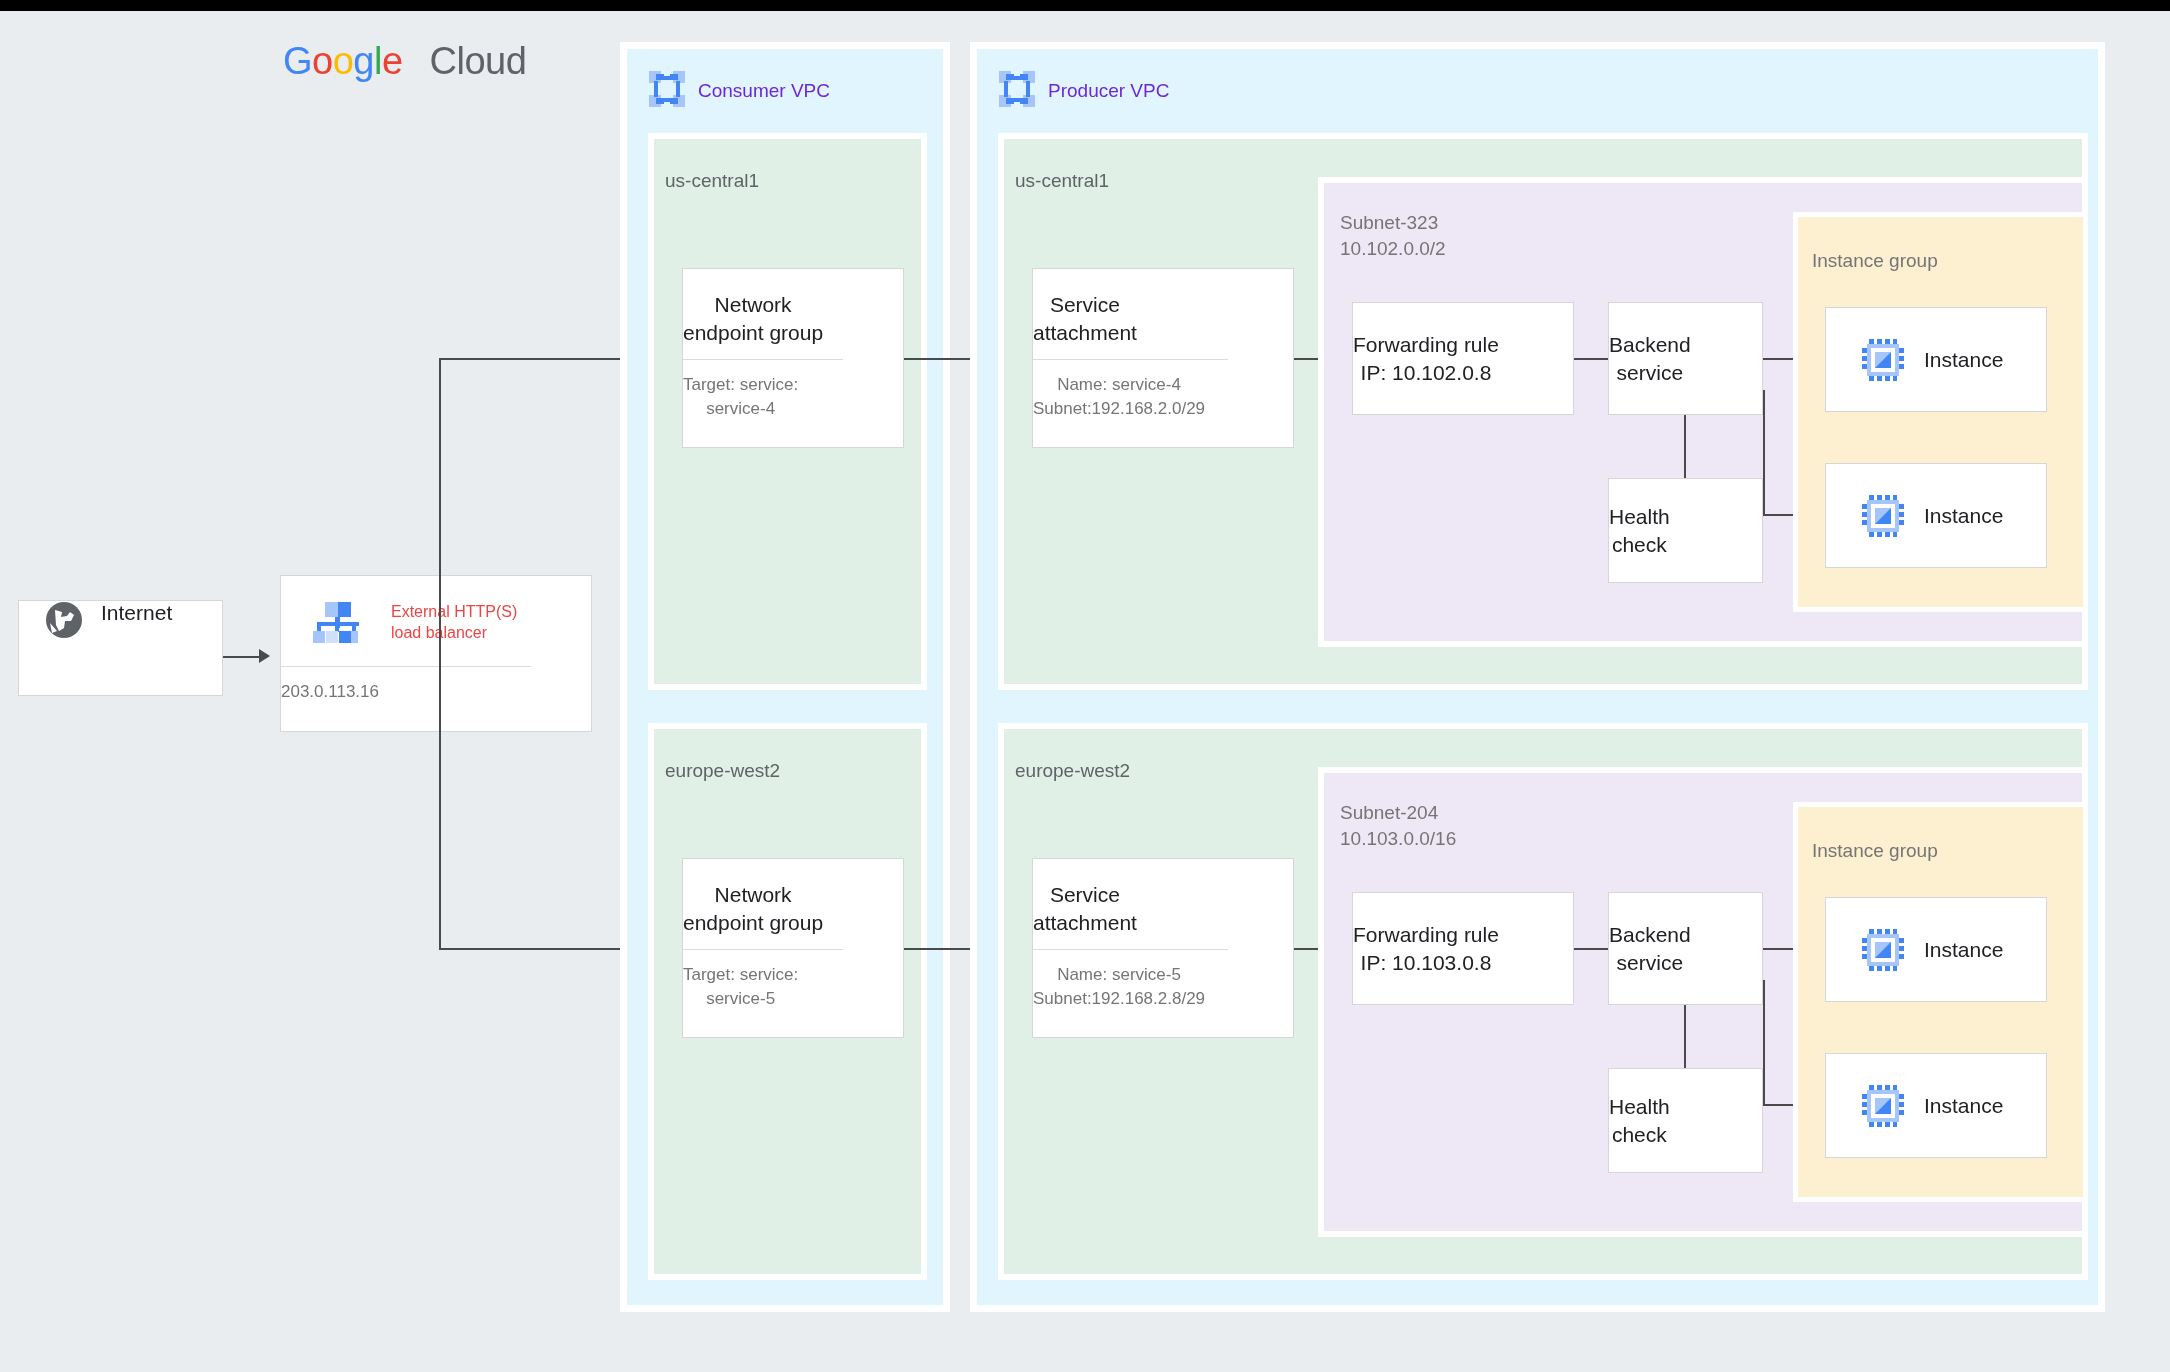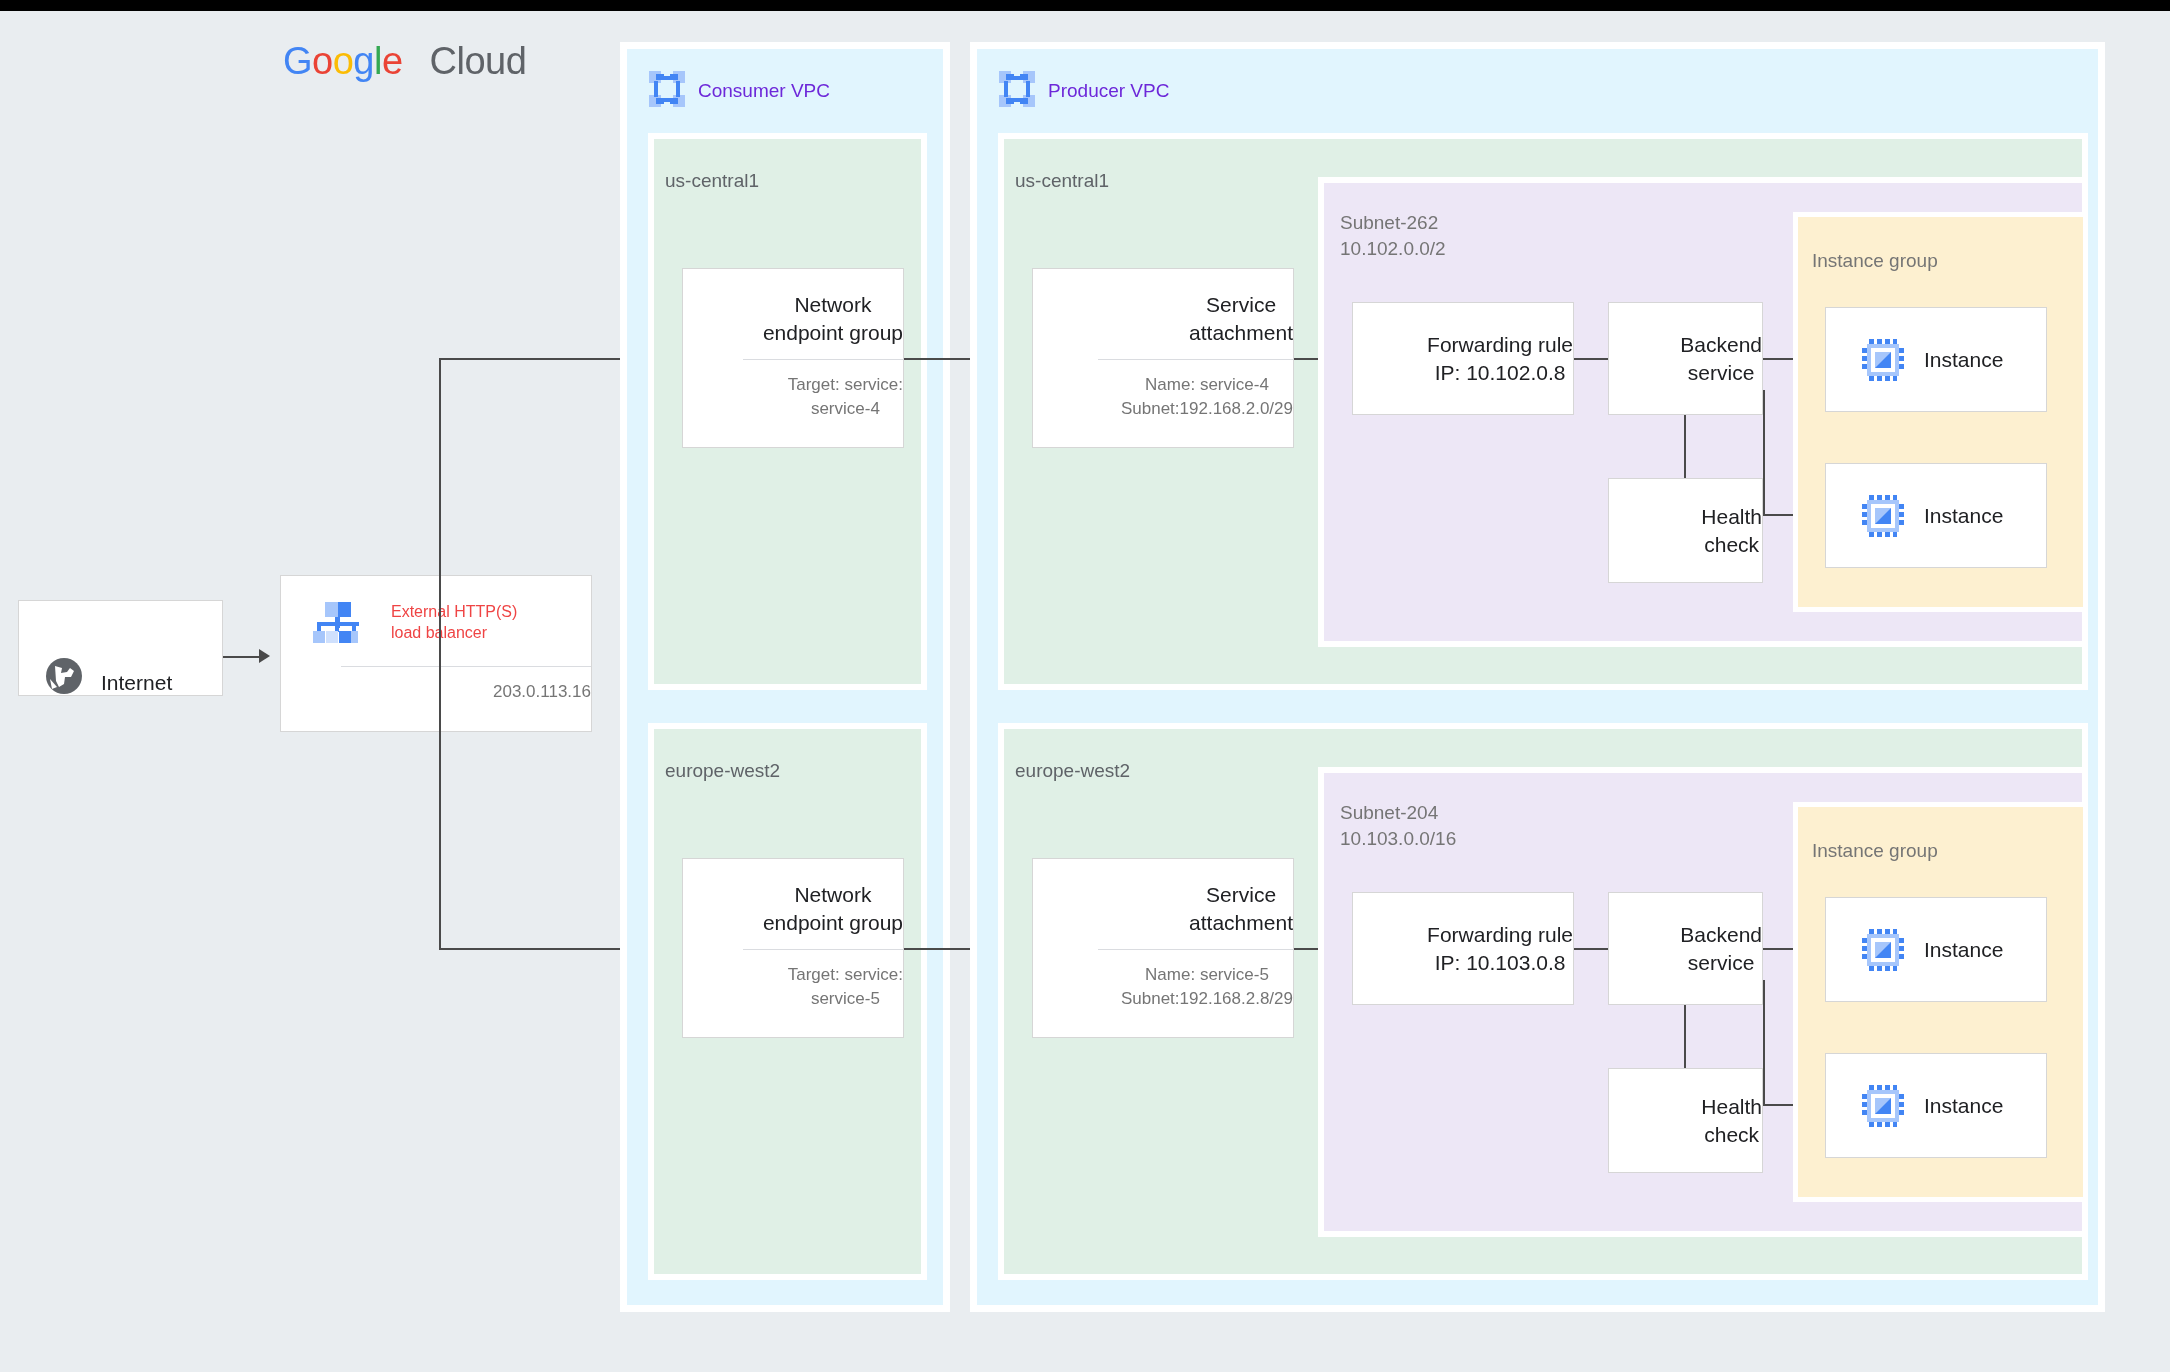--- a/index.html
+++ b/index.html
@@ -15,21 +15,21 @@
   
   .brand { position:absolute; left:283px; top:40px; font-size:38px; letter-spacing:-0.5px;
            font-family:"Liberation Sans", sans-serif; white-space:nowrap; }
   .brand span { font-weight:400; }
   .g1{color:#4285F4;} .g2{color:#EA4335;} .g3{color:#FBBC05;} .g4{color:#4285F4;}
   .g5{color:#34A853;} .g6{color:#EA4335;} .gc{color:#5f6368; margin-left:27px;}
 
   
   .card {
     position:absolute; background:#fff; border:1px solid #d6d6d6;
-    display:flex; flex-direction:column; align-items:flex-end; justify-content:center;
+    display:flex; flex-direction:column; align-items:flex-start; justify-content:center;
   }
   .card .title { font-size:21px; color:#202124; text-align:center; line-height:1.32; }
   .card .rule { height:1px; background:#dadce0; margin:13px 0 13px 0; }
   .card .sub { font-size:17px; color:#757575; text-align:center; line-height:1.36; }
 
   
   .vpc { position:absolute; background:#e1f5fe; border:7px solid #fff; }
   .vpc-label { position:absolute; font-size:19px; color:#6d28d9; white-space:nowrap; }
   .region { position:absolute; background:#e0f0e6; border:6px solid #fff; }
   .region-label { position:absolute; font-size:19px; color:#5f6368; white-space:nowrap; }
@@ -192,21 +192,21 @@
     <span>Name: service-4</span><br>
     <span>Subnet:192.168.2.0/29</span>
   </div>
 </div>
 
 <div class="ln hln" style="left:1294px; top:358px; width:53px;"></div>
 <div class="arrow" style="left:1342px; top:351px;"></div>
 
 <div class="subnet" style="left:1318px; top:177px; width:770px; height:470px;"></div>
 <div class="subnet-label" style="left:1340px; top:210px;">
-  <span>Subnet-262</span><br>
+  <span>Subnet-323</span><br>
   <span>10.102.0.0/2</span>
 </div>
 
 <div class="card" style="left:1352px; top:302px; width:222px; height:113px;">
   <div class="title">
     <span>Forwarding rule</span><br>
     <span>IP: 10.102.0.8</span>
   </div>
 </div>
 <div class="ln hln" style="left:1574px; top:358px; width:39px;"></div>

